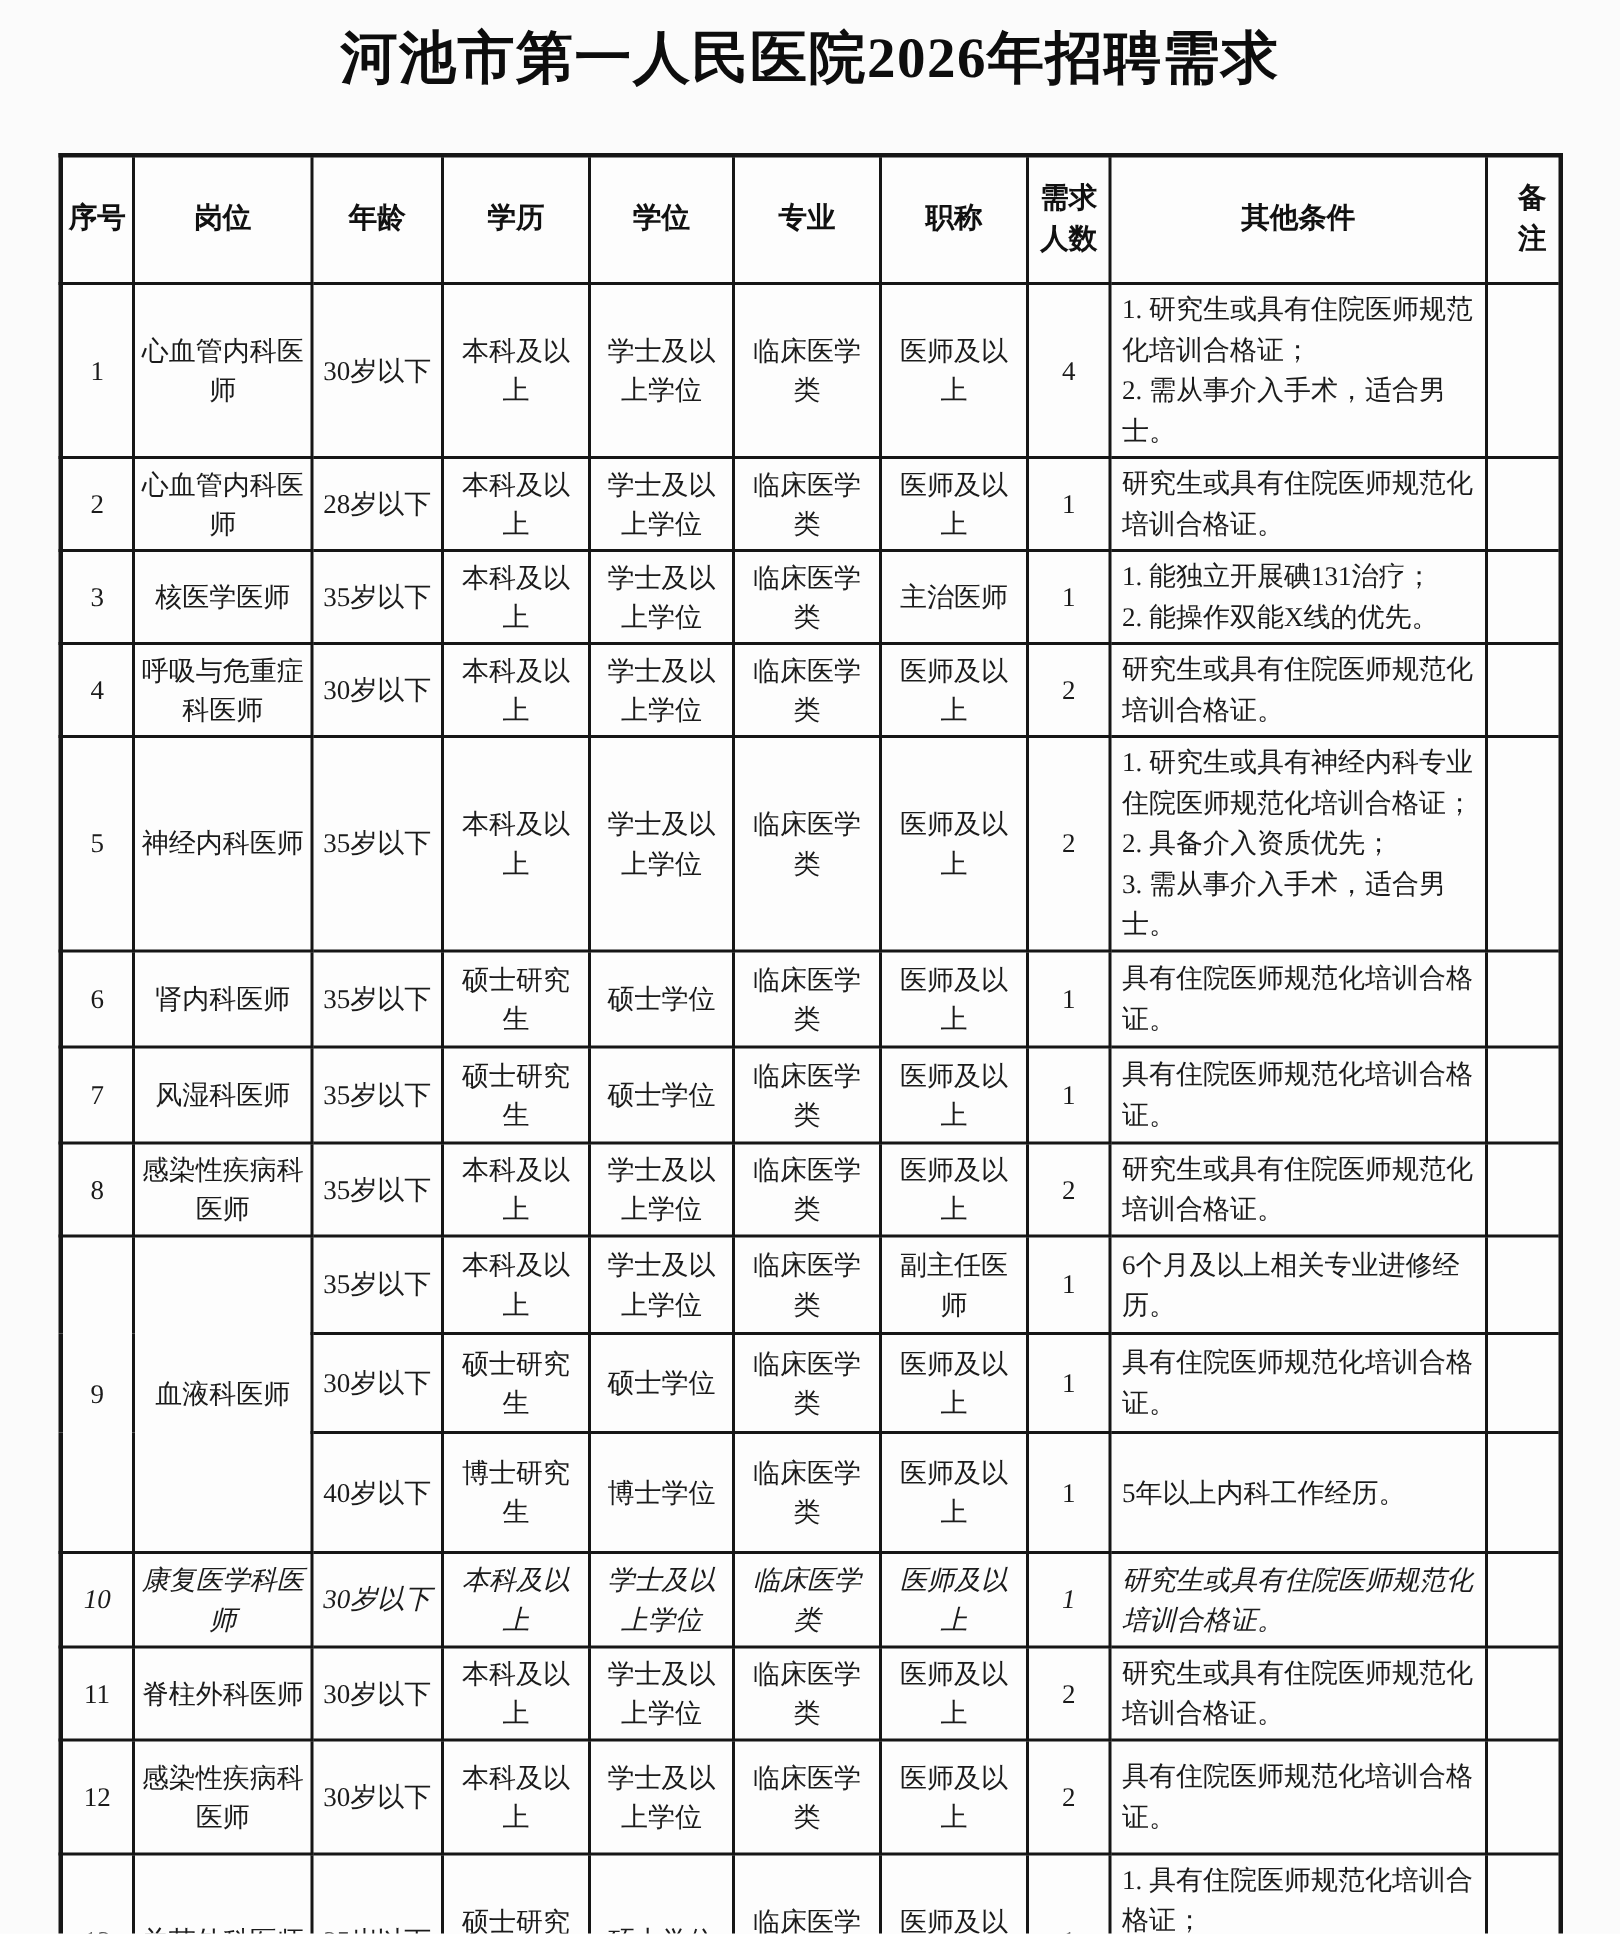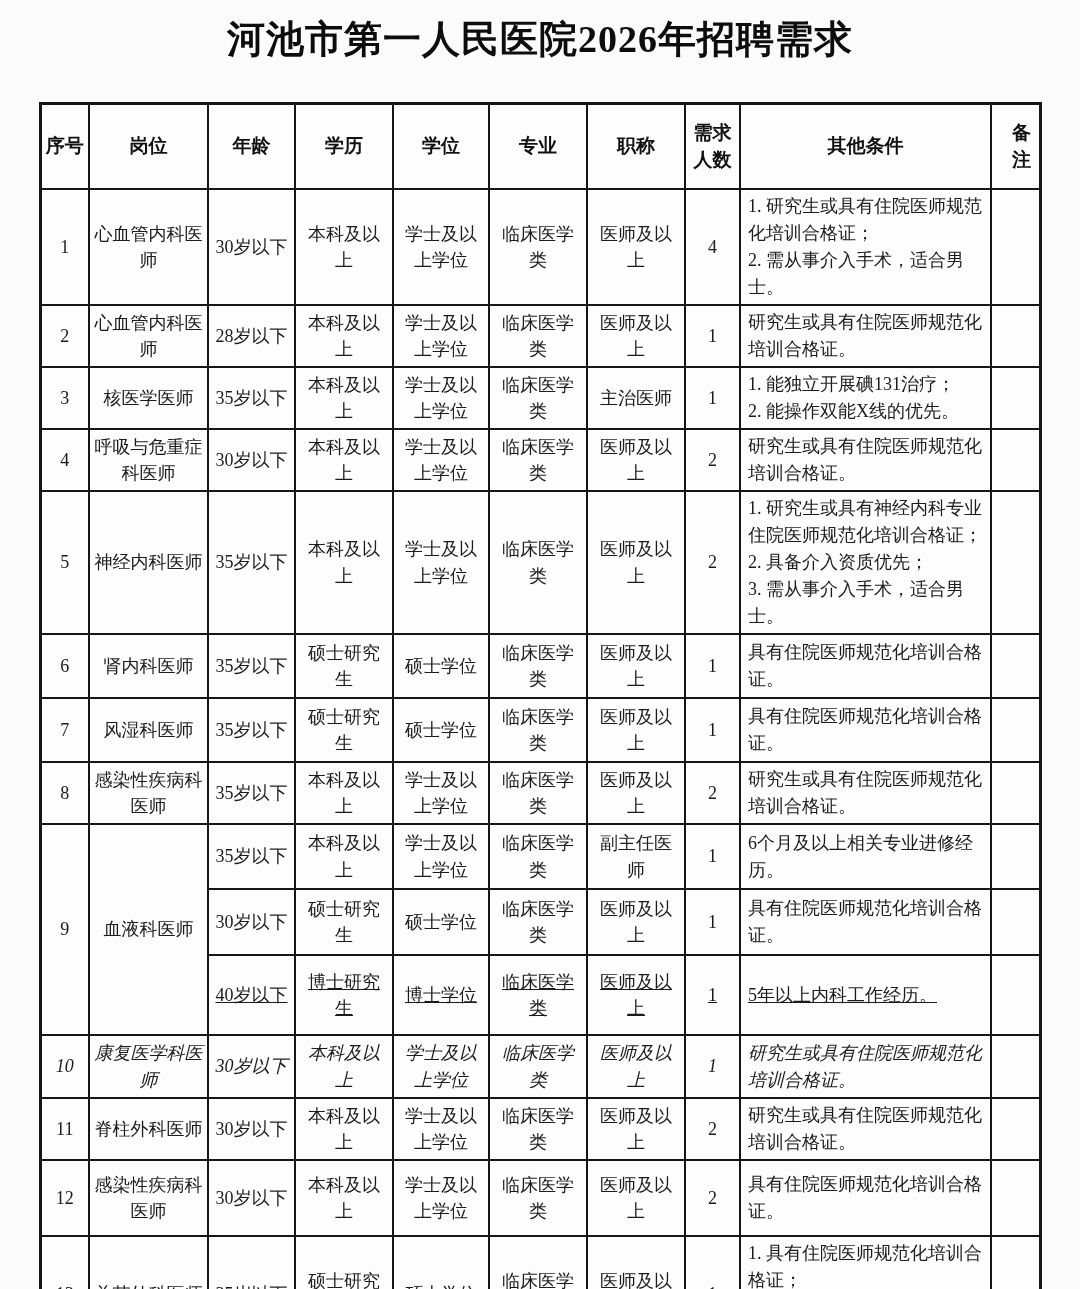--- a/index.html
+++ b/index.html
@@ -58,21 +58,21 @@
   tbody tr:nth-child(1)  { height: 104px; }
   tbody tr:nth-child(2)  { height: 57px; }
   tbody tr:nth-child(3)  { height: 61px; }
   tbody tr:nth-child(4)  { height: 62px; }
   tbody tr:nth-child(5)  { height: 142px; }
   tbody tr:nth-child(6)  { height: 64px; }
   tbody tr:nth-child(7)  { height: 64px; }
   tbody tr:nth-child(8)  { height: 62px; }
   tbody tr:nth-child(9)  { height: 65px; }
   tbody tr:nth-child(10) { height: 66px; }
-  tbody tr:nth-child(11) { height: 80px; text-decoration: underline; }
+  tbody tr:nth-child(11) { height: 80px; }
   tbody tr:nth-child(12) { height: 63px; font-style: italic; }
   tbody tr:nth-child(13) { height: 62px; }
   tbody tr:nth-child(14) { height: 76px; }
   tbody tr:nth-child(15) { height: 91px; }
 </style>
 </head>
 <body>
 
 <h1 class="page-title">河池市第一人民医院2026年招聘需求</h1>
 

